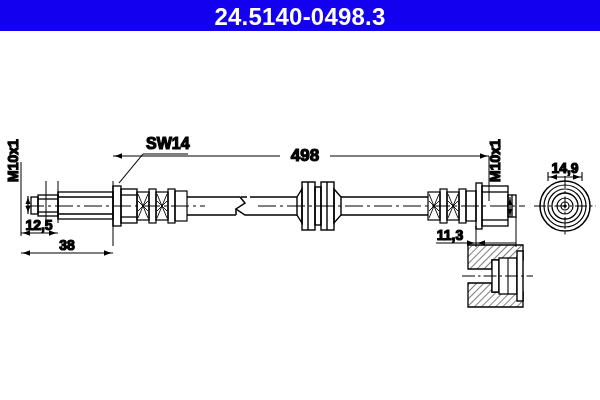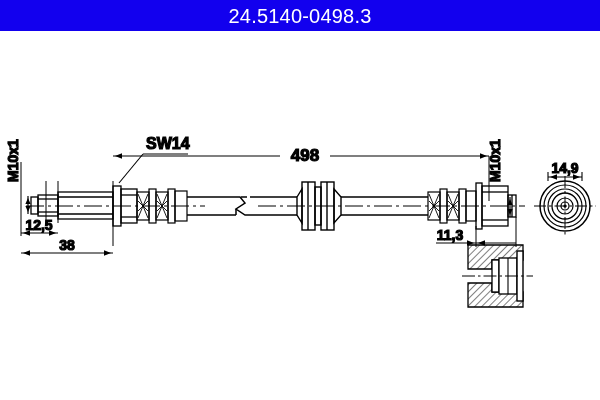--- a/index.html
+++ b/index.html
@@ -32,22 +32,22 @@
     justify-content: center;
   }
   #header-inner {
     display: flex;
     align-items: baseline;
     gap: 26px;
     transform: translateY(1px);
   }
   .hdr-text {
     color: #ffffff;
-    font-size: 20px;
-    font-weight: normal;
+    font-size: 24px;
+    font-weight: bold;
     letter-spacing: 0.2px;
     font-family: "Liberation Sans", sans-serif;
     white-space: pre;
   }
   #drawing {
     position: absolute;
     left: 0;
     top: 31px;
     width: 600px;
     height: 369px;

